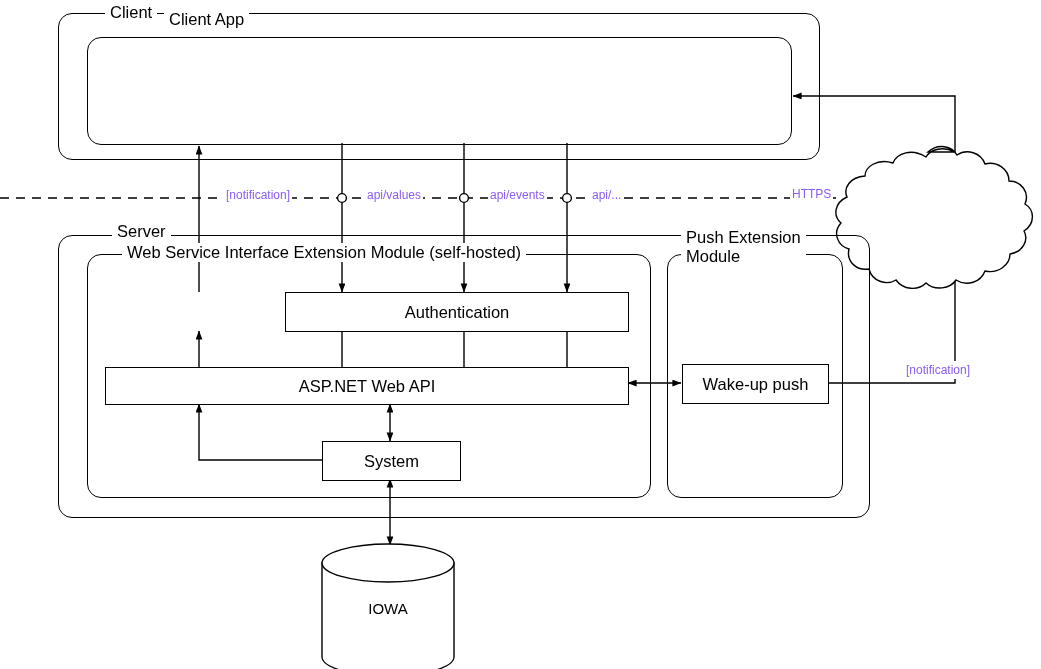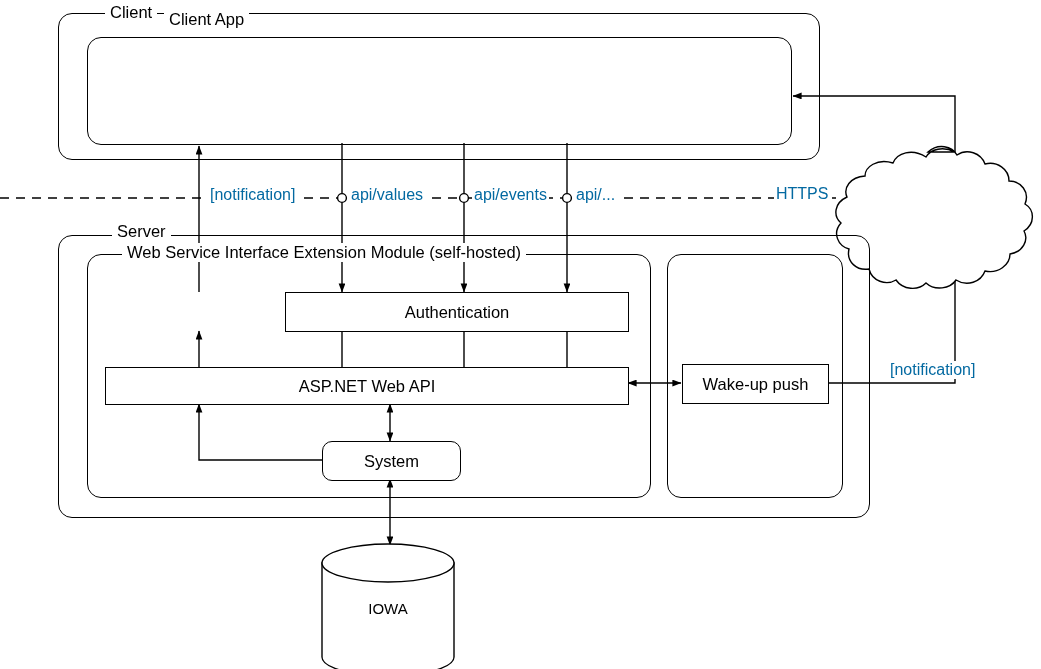--- a/index.html
+++ b/index.html
@@ -8,22 +8,22 @@
   svg#wires{position:absolute;left:0;top:0;width:1041px;height:669px;}
 
   .grp{position:absolute;border:1.4px solid #000;border-radius:14px;background:transparent;}
   .grp-label{position:absolute;background:#fff;padding:0 5px;font-size:16.5px;line-height:19px;
              white-space:pre;color:#000;}
 
   .node{position:absolute;border:1.4px solid #000;background:#fff;
         display:flex;align-items:center;justify-content:center;
         font-size:16.5px;color:#000;text-align:center;}
 
-  .edge-label{position:absolute;background:#fff;font-size:16px;line-height:18px;
-              color:#0369a1;white-space:nowrap;padding:0 2px;}
+  .edge-label{position:absolute;background:#fff;font-size:12px;line-height:18px;
+              color:#8b5cf6;white-space:nowrap;padding:0 2px;margin-left:16px;}
 
   .cloud-text{position:absolute;text-align:center;font-size:15.5px;line-height:20px;
               font-family:"DejaVu Sans",sans-serif;color:#000;white-space:pre-line;}
 
   .db-label{position:absolute;font-size:15px;color:#000;text-align:center;width:100%;}
 </style>
 </head>
 <body>
 
 <div id="stage">
@@ -101,27 +101,29 @@
   <div class="grp" style="left:87px;top:37px;width:703px;height:106px;"></div>
   <div class="grp-label" style="left: 128px; top: 10px; white-space: pre-line; margin-left: 36px;">Client App</div>
 
   <div class="grp" style="left:58px;top:235px;width:810px;height:281px;"></div>
   <div class="grp-label" style="left: 112px; top: 222px; white-space: pre-line;">Server</div>
 
   <div class="grp" style="left:87px;top:254px;width:562px;height:242px;"></div>
   <div class="grp-label" style="left: 122px; top: 243px; white-space: pre-line;">Web Service Interface Extension Module (self-hosted)</div>
 
   <div class="grp" style="left:667px;top:254px;width:174px;height:242px;"></div>
+  <div class="grp-label" style="left: 681px; top: 228px; white-space: pre-line;">Push Extension
+Module</div>
 
 
   <div class="node" style="left:285px;top:292px;width:342px;height:38px;text-align:center;">Authentication</div>
 
   <div class="node" style="left:105px;top:367px;width:522px;height:36px;">ASP.NET Web API</div>
 
-  <div class="node" style="left:322px;top:441px;width:137px;height:38px;border-radius:10px;">System</div>
+  <div class="node" style="left:322px;top:441px;width:137px;height:38px;">System</div>
 
   <div class="node" style="left:682px;top:364px;width:145px;height:38px;">Wake-up push</div>
 
   <div class="db-label" style="left:322px;top:600px;width:132px;">IOWA</div>
 
 
   <div class="edge-label" style="left:208px;top:186px;">[notification]</div>
 
   <div class="edge-label" style="left:349px;top:186px;">api/values</div>
 

